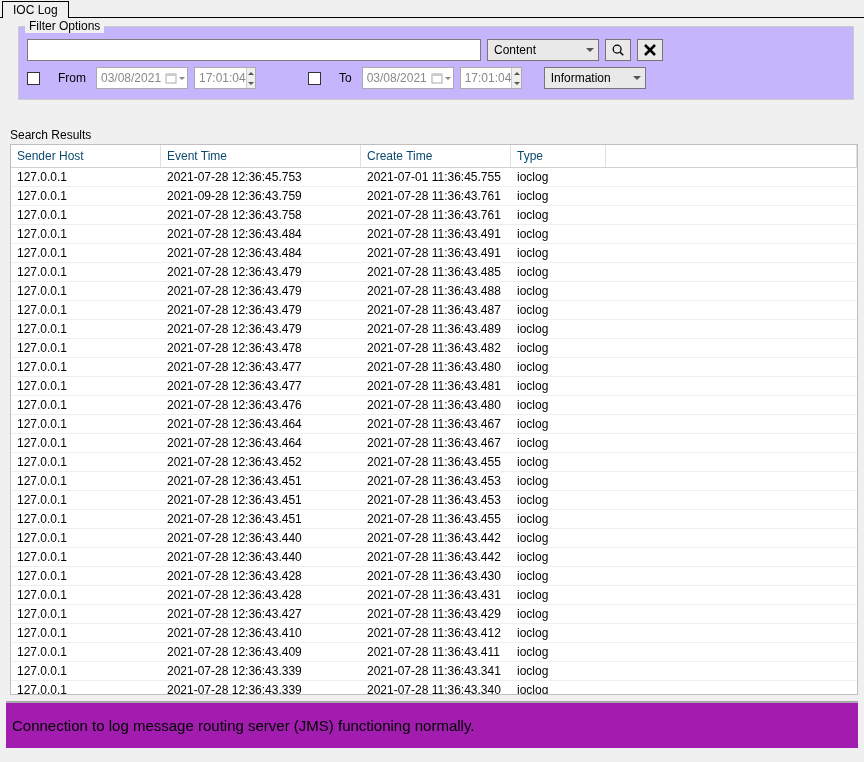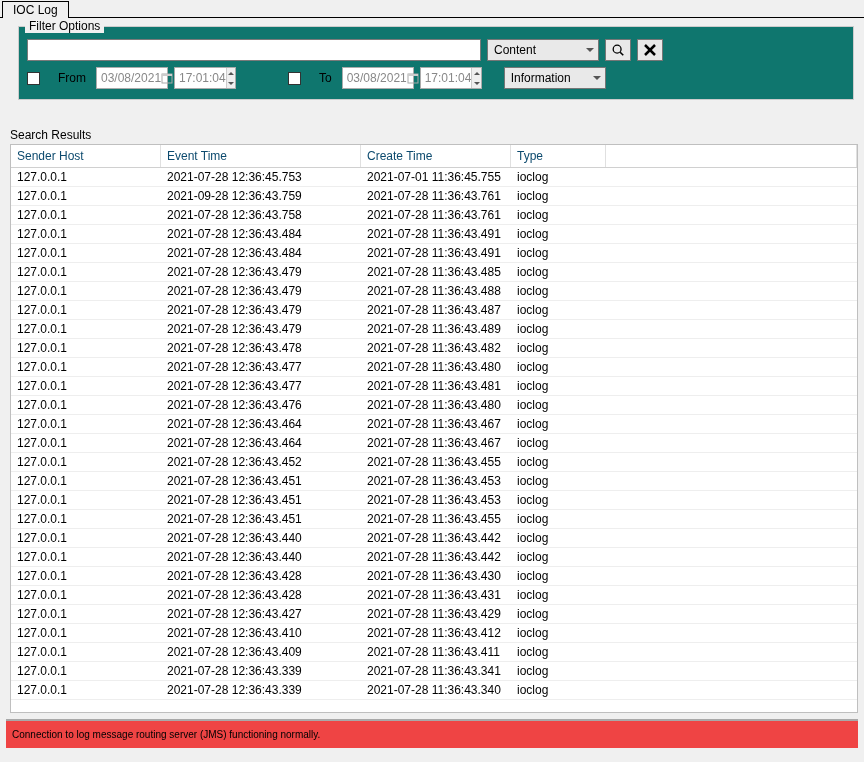--- a/index.html
+++ b/index.html
@@ -28,21 +28,21 @@
       font-size: 12px;
       position: relative;
       top: 1px;
       background: #f0f0f0;
     }
     .filter-group {
       margin: 8px 10px 10px 18px;
       border: 1px solid #ccc;
       border-radius: 0;
       padding: 6px 8px 10px 8px;
-      background: #0f766e;
+      background: #c4b5fd;
       position: relative;
     }
     .filter-group .legend {
       position: absolute;
       top: -8px;
       left: 6px;
       background: #f0f0f0;
       padding: 0 4px;
       font-size: 12px;
     }
@@ -97,21 +97,21 @@
     .check-label { margin-left: 12px; margin-right: 4px; }
     .date-field, .time-field {
       height: 22px;
       border: 1px solid #ababab;
       background: #fff;
       display: flex;
       align-items: center;
       font-size: 12px;
       color: #888;
     }
-    .date-field { width: 72px; padding: 0 2px 0 4px; justify-content: space-between; }
+    .date-field { width: 92px; padding: 0 2px 0 4px; justify-content: space-between; }
     .date-dd {
       width: 0; height: 0;
       border-left: 3px solid transparent;
       border-right: 3px solid transparent;
       border-top: 3px solid #888;
       margin-left: 2px;
     }
     .time-field { width: 62px; padding: 0 0 0 4px; }
     .time-val { flex: 1; }
     .spinner {
@@ -171,23 +171,23 @@
       overflow-y: hidden;
     }
     .tr {
       display: flex;
       border-bottom: 1px solid #eee;
       font-size: 12px;
     }
     .td { padding: 2px 6px; }
     .status-bar {
       border-top: 2px solid #a8a8a8;
-      padding: 8px 6px;
-      font-size: 10px;
-      background: #ef4444;
+      padding: 14px 6px;
+      font-size: 15px;
+      background: #a21caf;
       margin: 6px 6px 14px 6px;
     }
     svg { display: block; }
   </style>
 </head>
 <body>
 
 <div class="tab-bar">
   <div class="tab">IOC Log</div>
 </div>

